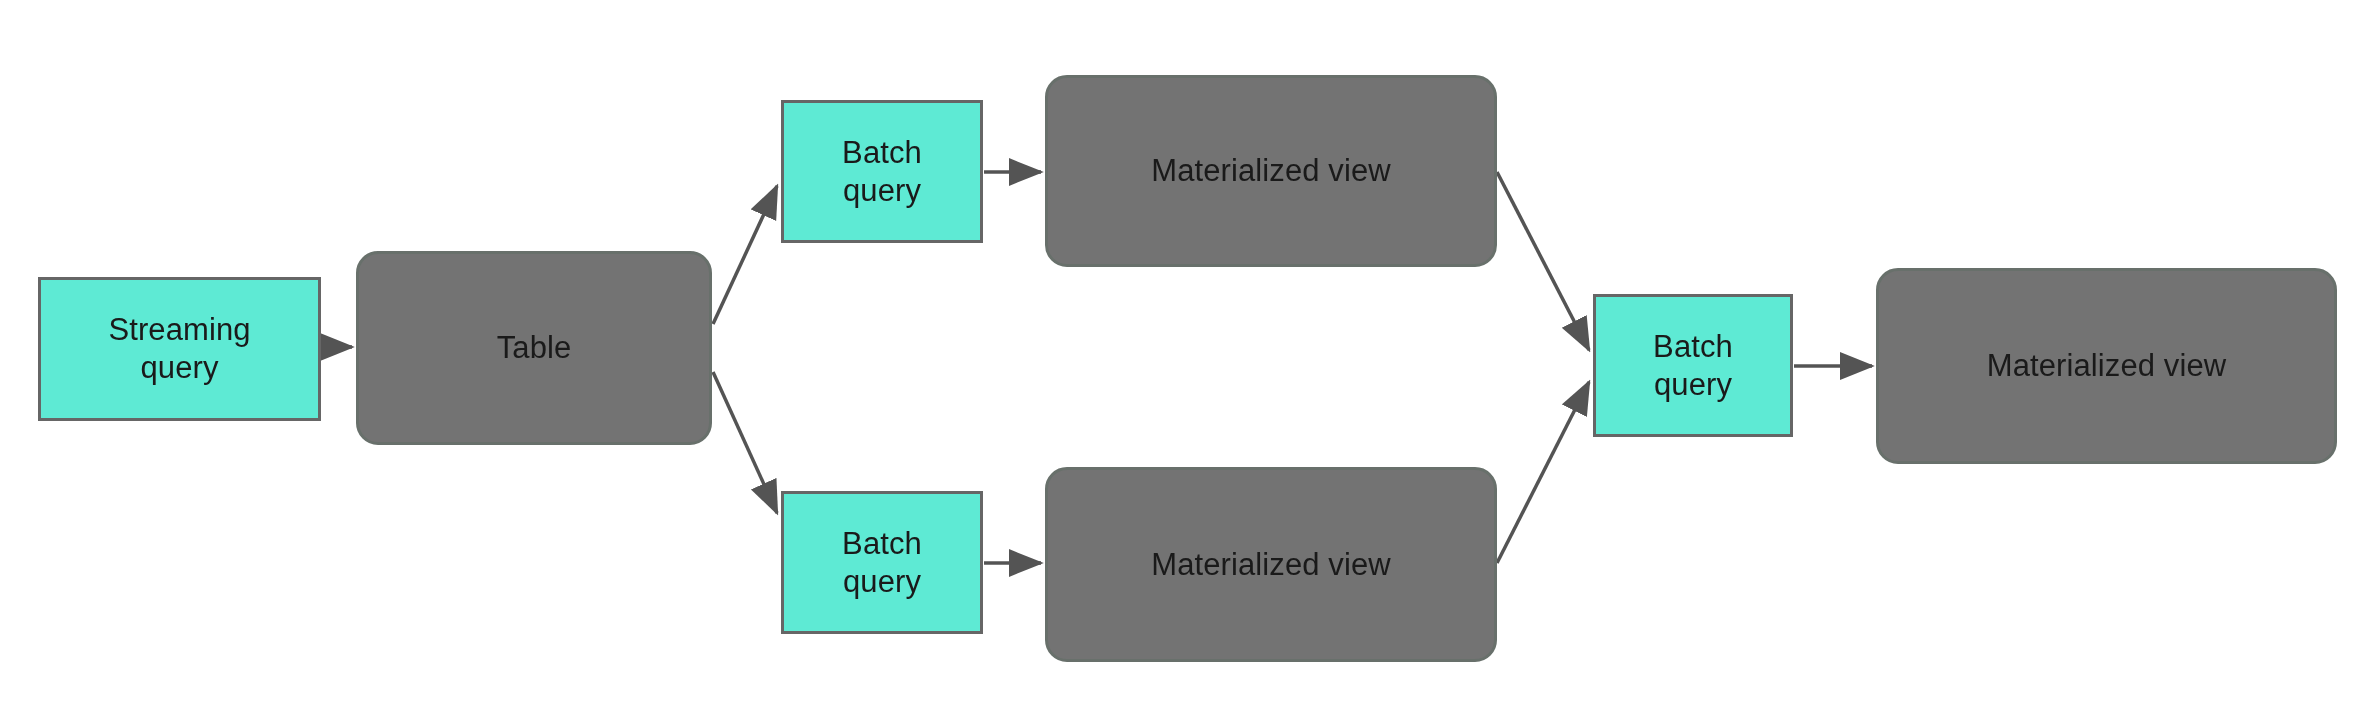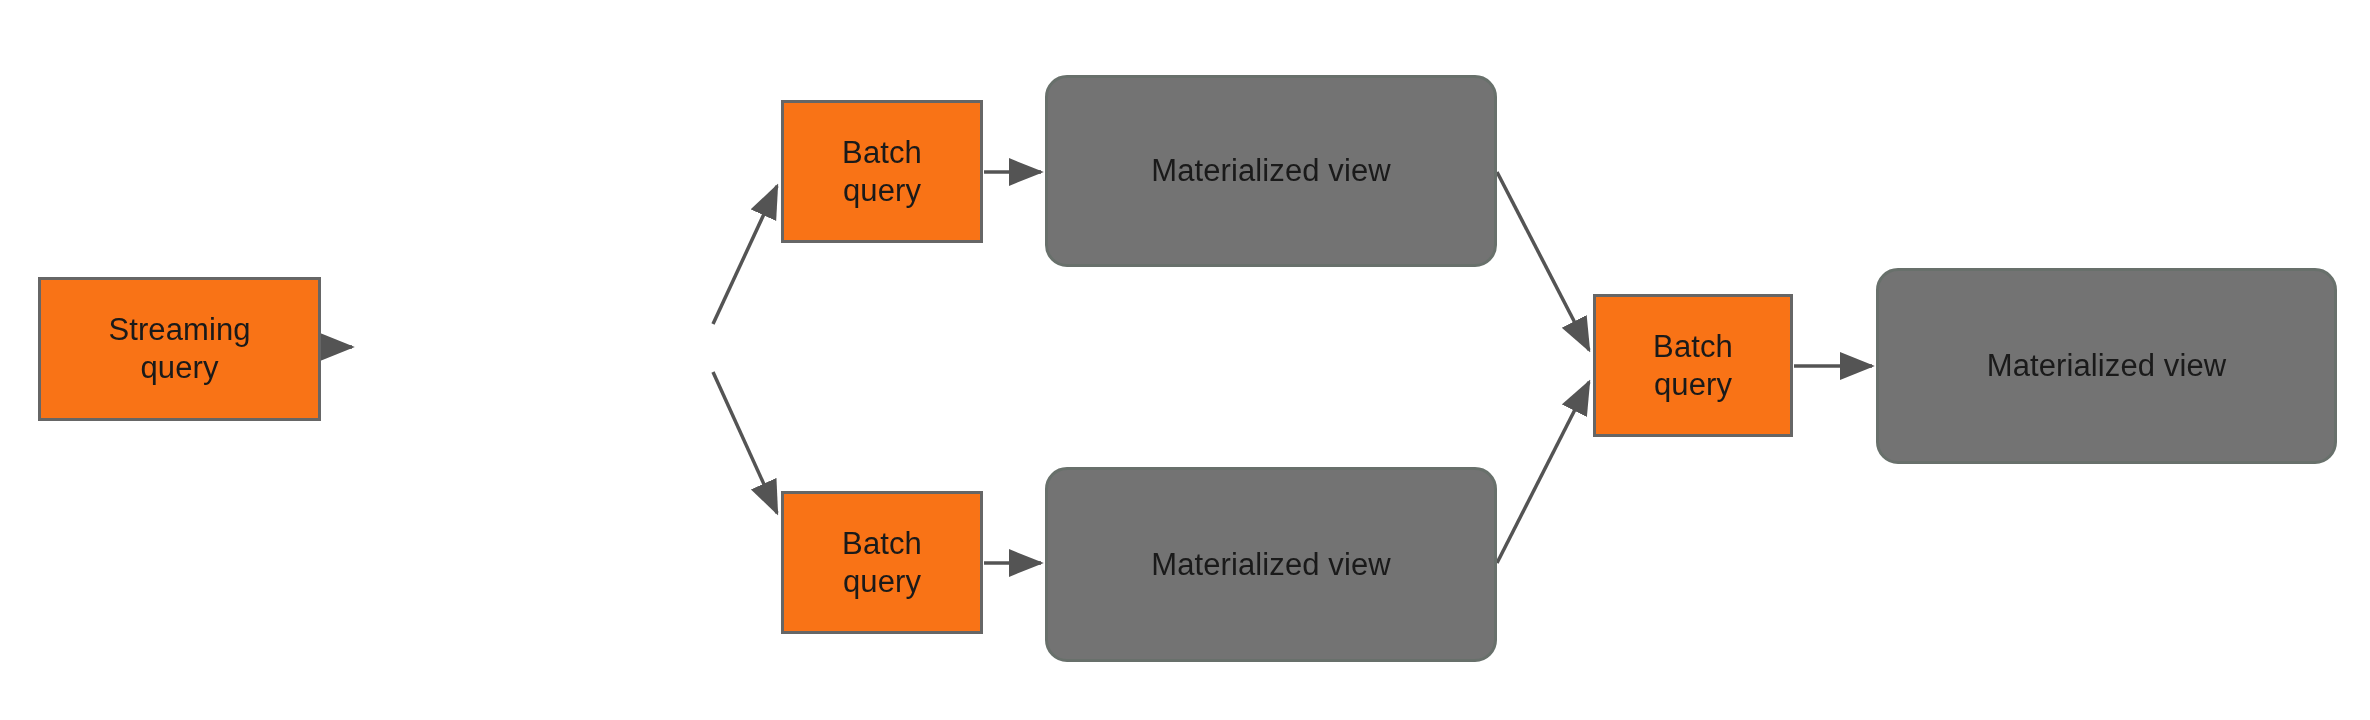--- a/index.html
+++ b/index.html
@@ -26,21 +26,21 @@
     font-size: 31px;
     line-height: 1.22;
     letter-spacing: 0.1px;
   }
   .node .label {
     display: block;
     white-space: pre-line;
     padding: 0 6px;
   }
   .node-process {
-    background: #f97316;
+    background: #5eead4;
     border: 3px solid #666666;
     border-radius: 0;
   }
   .node-store {
     background: #737373;
     border: 3px solid #68706b;
     border-radius: 22px;
   }
   #edges {
     position: absolute;
@@ -94,20 +94,23 @@
     <g>
       <line x1="1794" y1="366" x2="1872" y2="366" stroke="#545454" stroke-width="3.5" marker-end="url(#arrow)"></line>
     </g>
   </svg>
 
   <div class="node node-process" style="left:38px; top:277px; width:283px; height:144px;">
     <span class="label">Streaming
 query</span>
   </div>
 
+  <div class="node node-store" style="left:356px; top:251px; width:356px; height:194px;">
+    <span class="label">Table</span>
+  </div>
 
   <div class="node node-process" style="left:781px; top:100px; width:202px; height:143px;">
     <span class="label">Batch
 query</span>
   </div>
 
   <div class="node node-store" style="left:1045px; top:75px; width:452px; height:192px;">
     <span class="label">Materialized view</span>
   </div>
 

